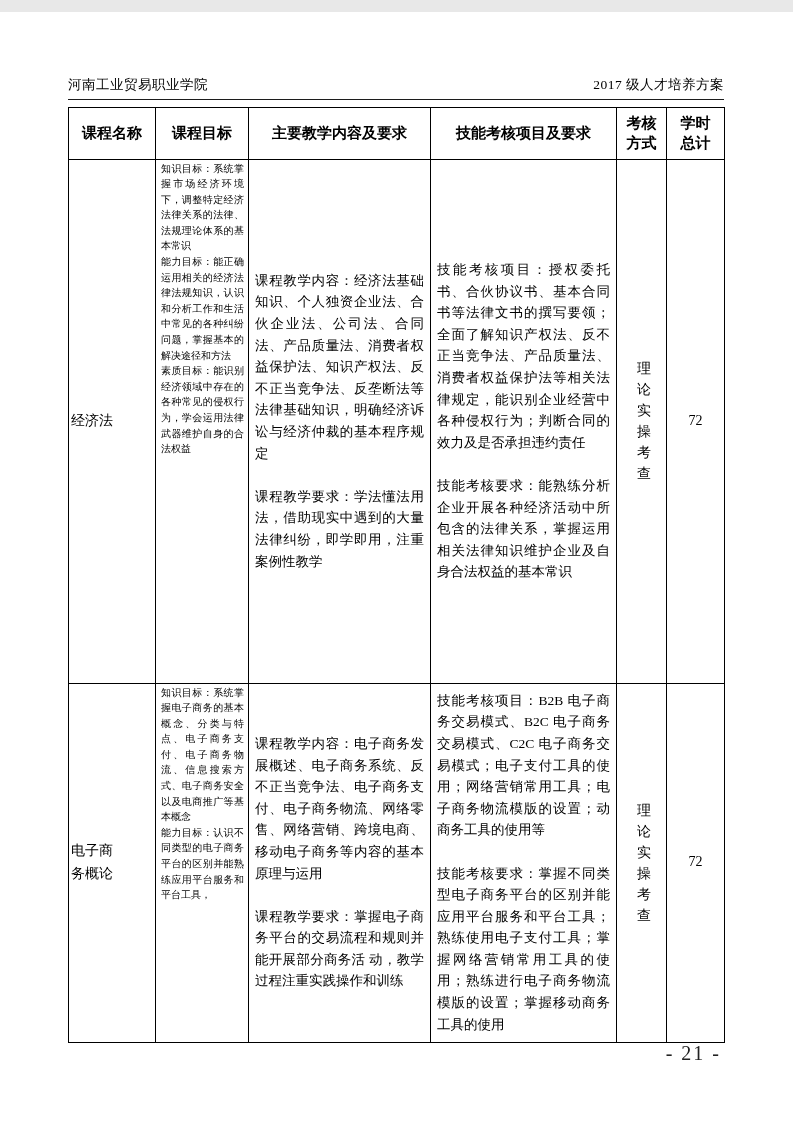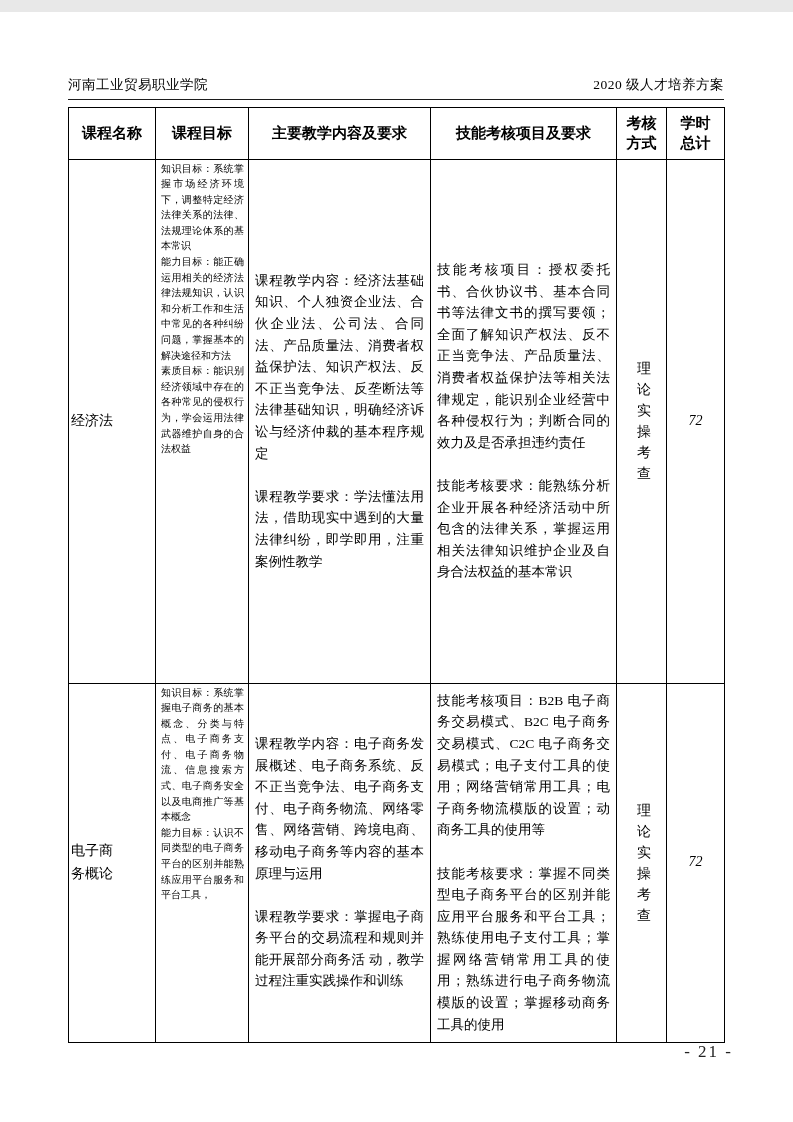--- a/index.html
+++ b/index.html
@@ -73,41 +73,40 @@
     text-align:center;
     vertical-align:middle;
     font-size:14px;
     line-height:1.5;
     padding:20px;
   }
   td.cell-hours {
     text-align:center;
     vertical-align:middle;
     font-size:14px;
-    font-style:italic;
   }
   tr.row-1 { height:524px; }
   tr.row-2 { height:359px; }
   .page-number {
     position:absolute;
-    right:60px; top:1030px;
-    font-size:17px;
+    right:72px; top:1030px;
+    font-size:20px;
     color:#222;
     letter-spacing:2px;
   }
 </style>
 </head>
 <body>
 
 <div class="page">
   <div class="content">
 
     <div class="doc-header">
       <span>河南工业贸易职业学院</span>
-      <span>2020 级人才培养方案</span>
+      <span>2017 级人才培养方案</span>
     </div>
 
     <table class="course-table">
       <colgroup>
         <col style="width:87px">
         <col style="width:93px">
         <col style="width:182px">
         <col style="width:186px">
         <col style="width:50px">
         <col style="width:58px">

